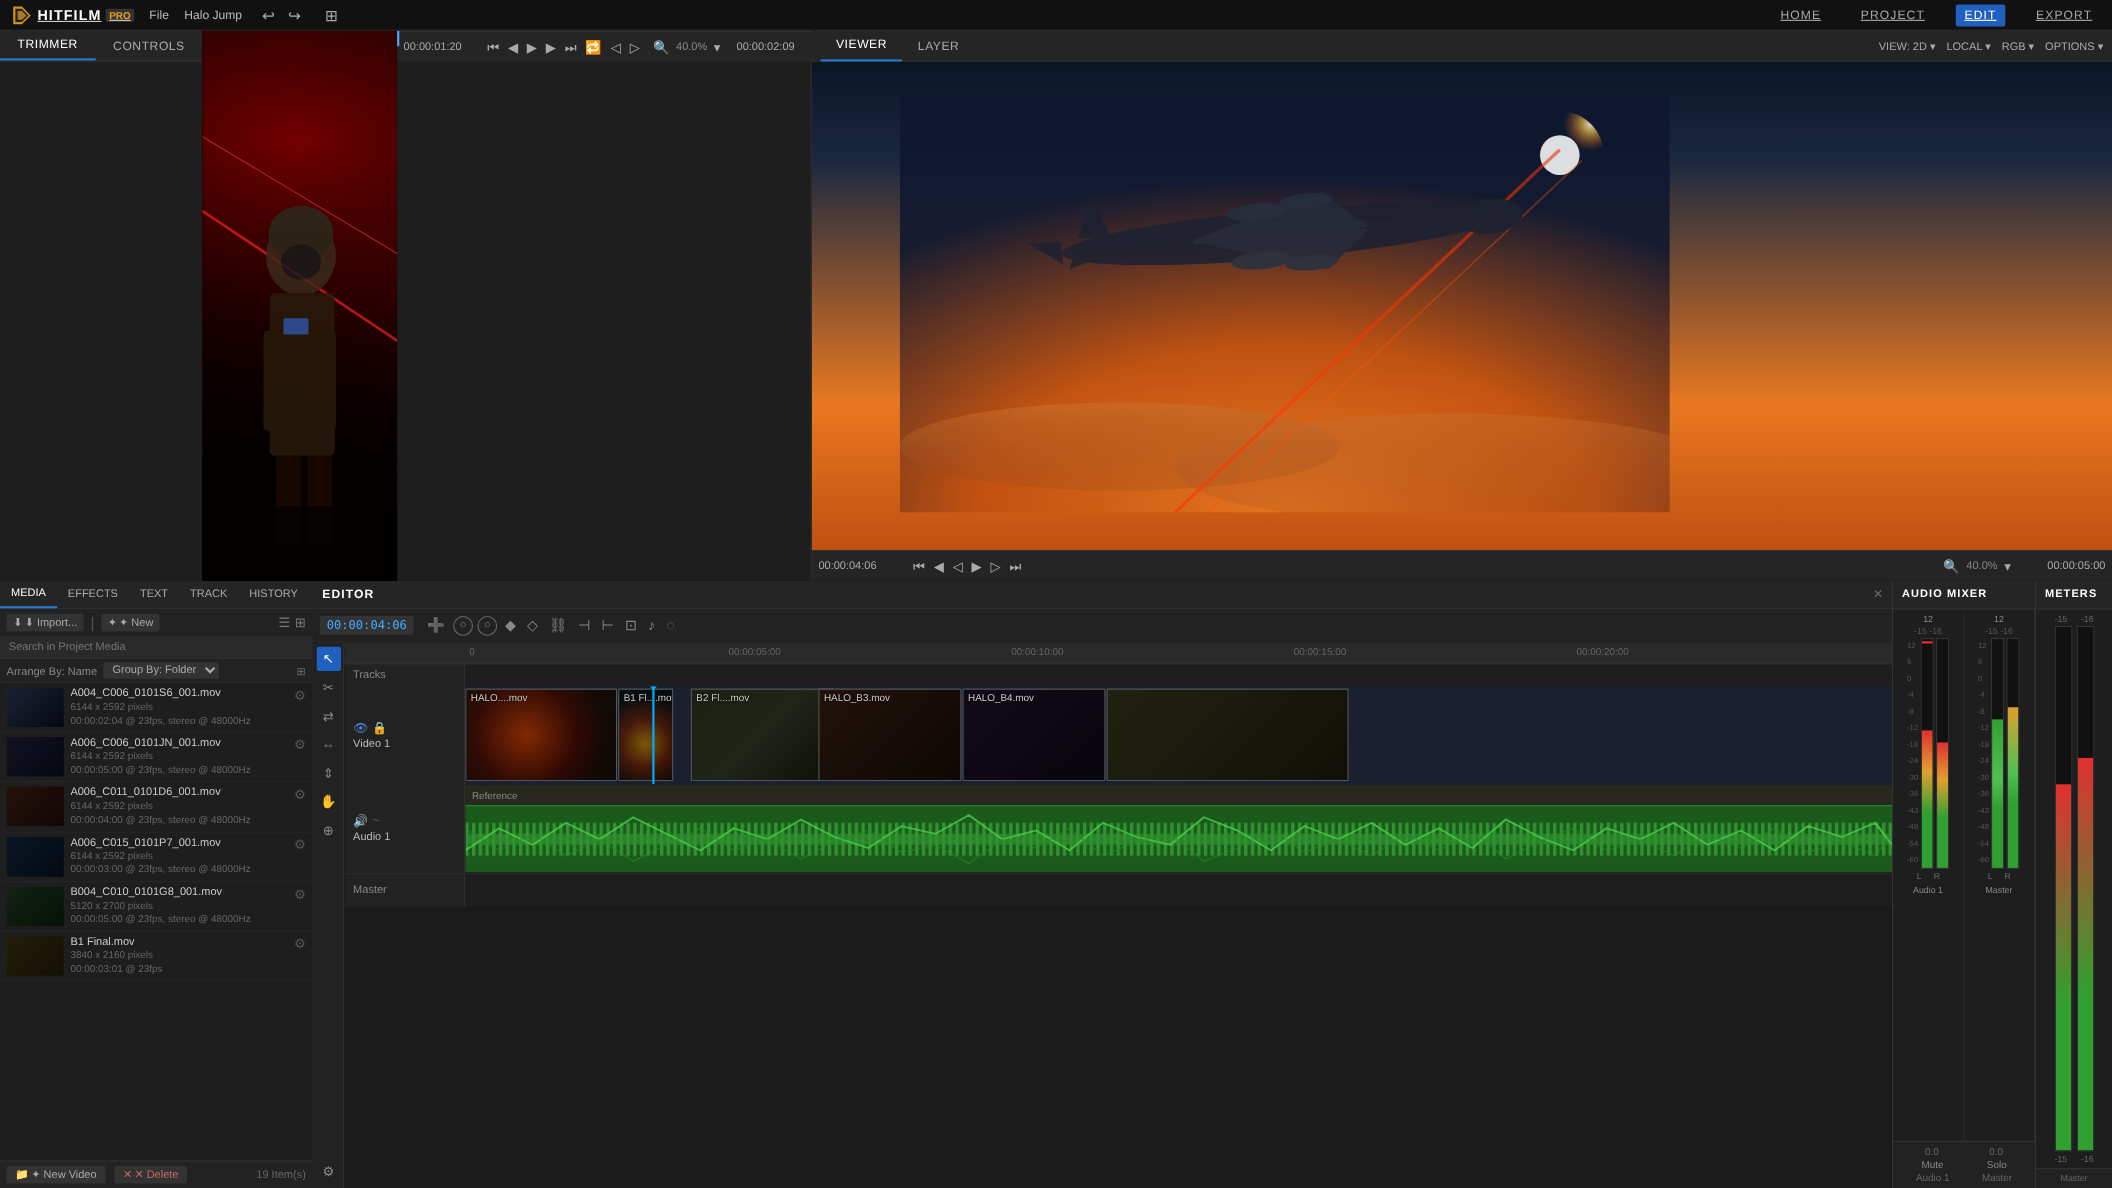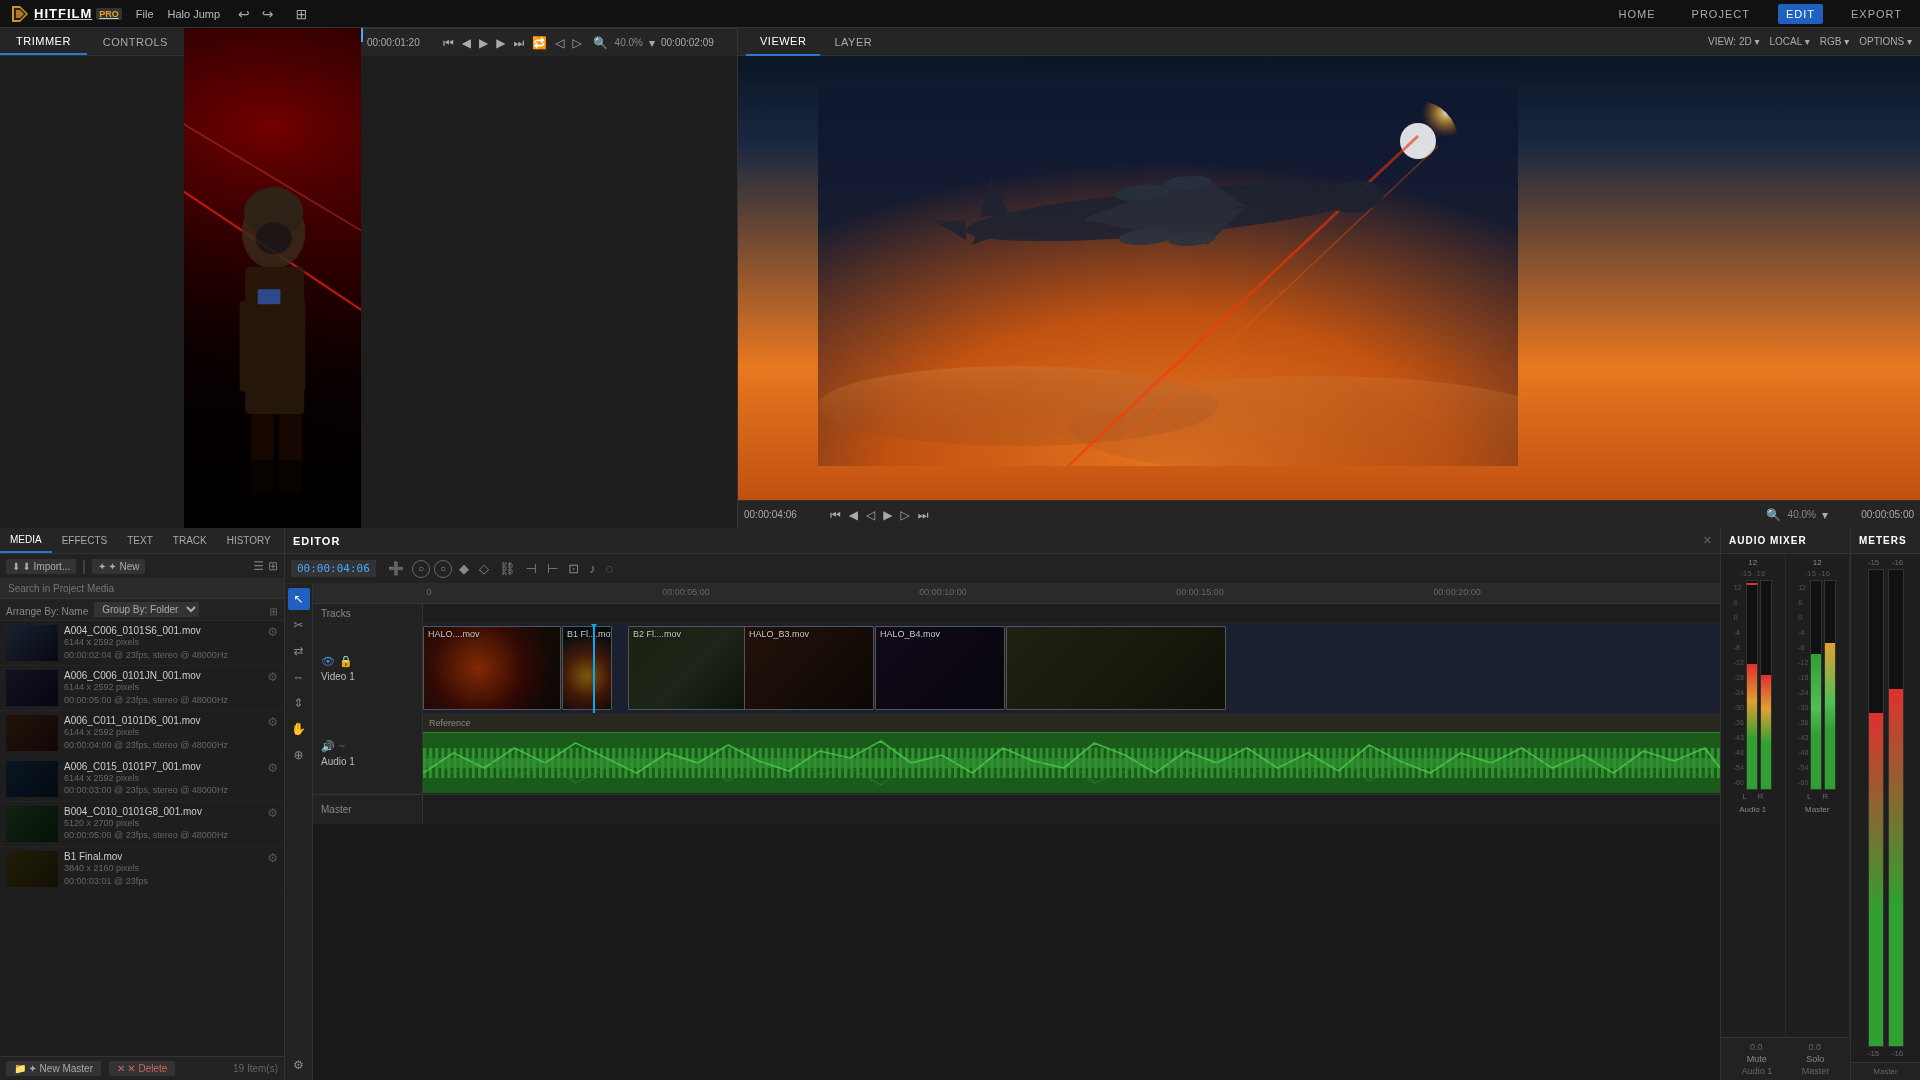--- a/index.html
+++ b/index.html
@@ -74,20 +74,21 @@
       align-items: center;
       gap: 20px;
     }
     .nav-tab {
       color: #aaa;
       font-size: 11px;
       cursor: pointer;
       padding: 4px 8px;
       text-transform: uppercase;
       letter-spacing: 1px;
+      text-decoration: underline;
     }
     .nav-tab.active {
       color: #fff;
       background: #2060c0;
       border-radius: 2px;
     }
 
     
     #main-layout {
       display: flex;
@@ -990,21 +991,21 @@
         <span class="tc-btn">▶</span>
         <span class="tc-btn">▶</span>
         <span class="tc-btn">⏭</span>
         <span class="tc-btn">🔁</span>
         <span class="tc-btn">◁</span>
         <span class="tc-btn">▷</span>
         <span style="flex:1"></span>
         <span class="tc-btn">🔍</span>
         <span class="zoom-label" style="font-size:10px;color:#888;">40.0%</span>
         <span class="tc-btn">▾</span>
-        <span class="tc-time" style="text-align:left;">00:00:02:09</span>
+        <span class="tc-time" style="text-align:center;">00:00:02:09</span>
       </div>
     </div>
 
     <div id="viewer-panel">
       <div id="viewer-tabs">
         <div id="viewer-tabs-left">
           <div class="viewer-tab active">VIEWER</div>
           <div class="viewer-tab">LAYER</div>
         </div>
         <div id="viewer-options">
@@ -1191,21 +1192,21 @@
             <div class="media-item-name">B1 Final.mov</div>
             <div class="media-item-meta">3840 x 2160 pixels</div>
             <div class="media-item-meta">00:00:03:01 @ 23fps</div>
           </div>
           <span class="media-item-gear">⚙</span>
         </div>
       </div>
       <div id="media-footer">
         <button class="mf-btn">
           <span>📁</span>
-          <span>✦ New Master</span>
+          <span>✦ New Video</span>
         </button>
         <button class="mf-btn danger">
           <span>✕</span>
           <span>✕ Delete</span>
         </button>
         <span id="media-count">19 Item(s)</span>
       </div>
     </div>
 
     <div id="editor-panel">

